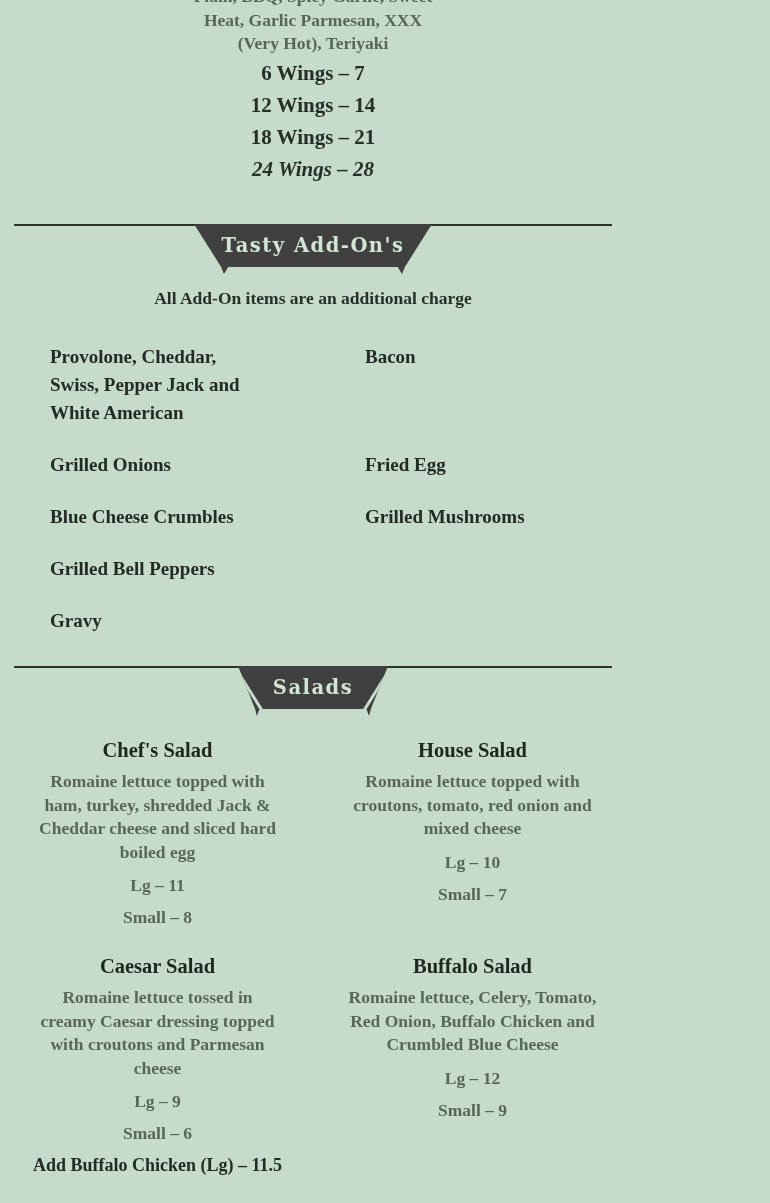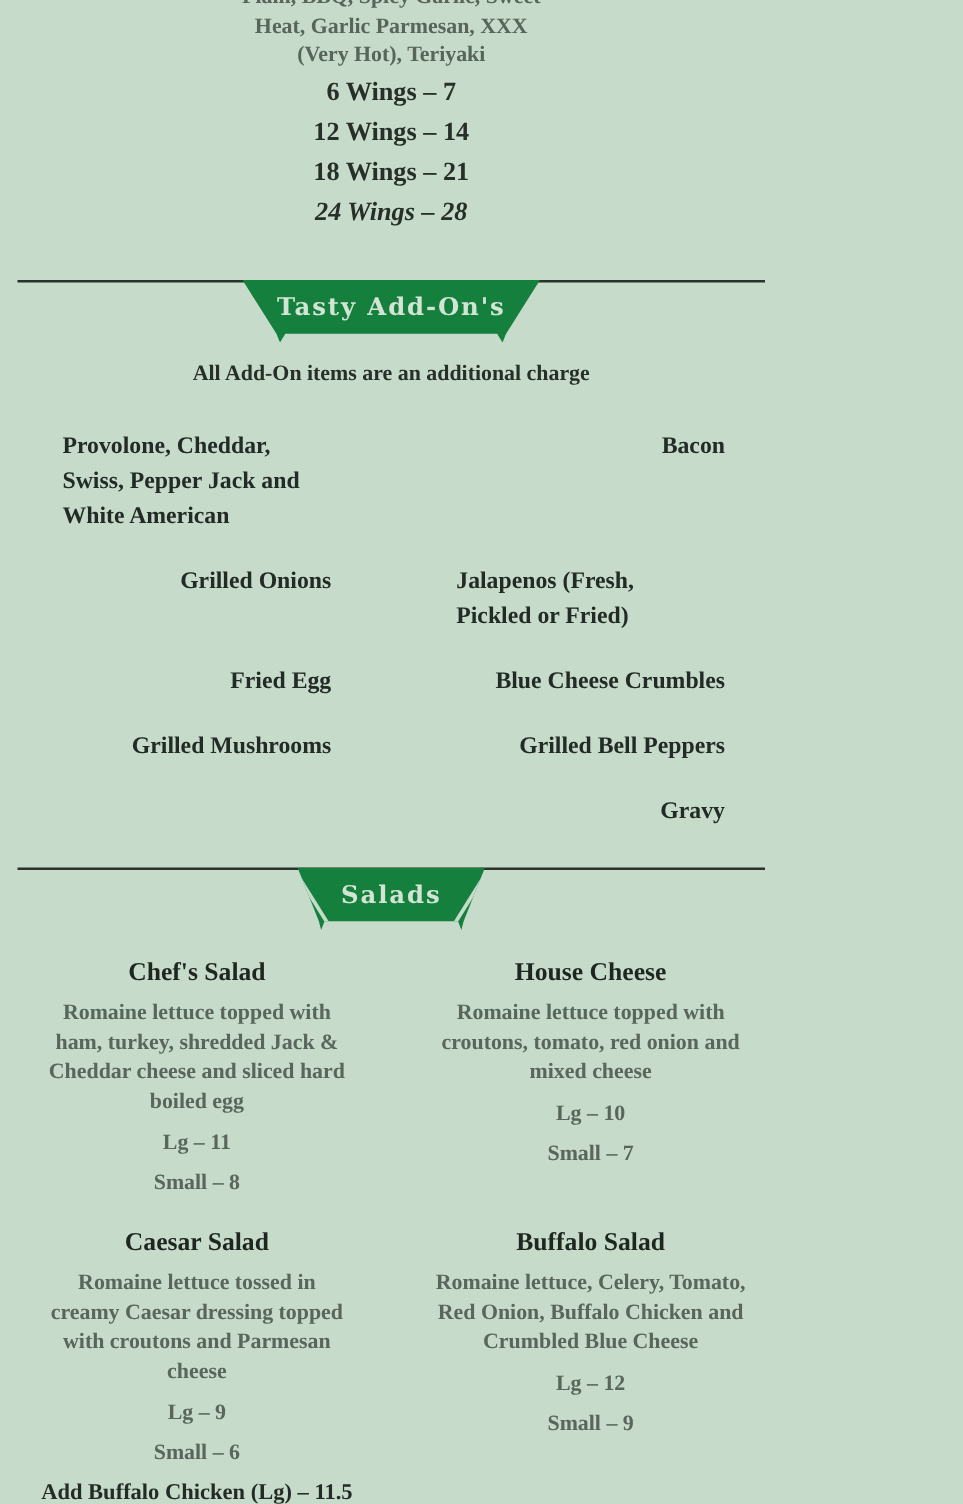--- a/index.html
+++ b/index.html
@@ -17,42 +17,42 @@
     font-size:17.5px;font-weight:bold;color:#57655b;}
   .flavors{font-size:17.5px;font-weight:bold;color:#57655b;line-height:23px;}
   .wing-prices{margin-top:9px;}
   .wprice{font-size:21px;font-weight:bold;color:#262f28;line-height:18px;margin-bottom:14px;}
   .wprice:last-child{margin-bottom:0;font-style:italic;}
 
   
   .section-head{position:relative;height:50px;}
   .rule{position:absolute;top:0;left:50%;transform:translateX(-50%);
     width:598px;border-top:2px solid #2b332c;}
-  .badge{position:relative;margin:0 auto;height:50px;background:#15803d;
+  .badge{position:relative;margin:0 auto;height:50px;background:#404040;
     clip-path:polygon(0 0,100% 0,88.6% 86%,87.4% 100%,85.6% 86%,
                       14.4% 86%,12.6% 100%,11.4% 86%);
   }
   .badge-wide{width:238px;}
   .badge-narrow{width:150px;}
   .badge-label{display:block;line-height:43px;
     font-family:"DejaVu Serif",serif;font-weight:bold;
     font-size:19.5px;letter-spacing:1.5px;color:#d2e4d4;}
   .slit{position:absolute;top:-4px;width:3px;height:60px;background:#c6dbc9;}
   .slit-l{left:11px;transform:rotate(-32deg);}
   .slit-r{right:11px;transform:rotate(32deg);}
   .head-addons{margin-top:46px;}
   .head-salads{margin-top:31px;}
 
   
   .note{margin:14px 0 3px;font-size:17.5px;line-height:20px;
     font-weight:bold;color:#262f28;}
   .addon-grid{width:630px;margin:35px auto 0;display:grid;
     grid-template-columns:1fr 1fr;row-gap:24px;
     font-size:19px;line-height:28px;font-weight:bold;color:#222b25;}
-  .cell{padding:0 50px;text-align:right;}
+  .cell{padding:0 50px;text-align:left;}
   .cell.left{text-align:left;}
   .cell.span2{grid-column:1 / 3;}
   .pre{white-space:pre-line;}
 
   
   .salad-grid{width:630px;margin:22px auto 0;display:grid;
     grid-template-columns:1fr 1fr;row-gap:26px;}
   .salad{padding:0 8px;text-align:center;}
   .salad-name{margin:0;font-size:20.5px;line-height:25px;
     font-weight:bold;color:#1e2620;}
@@ -93,22 +93,20 @@
     </div>
 
     <p class="note">All Add-On items are an additional charge</p>
 
     <div class="addon-grid">
       <div class="cell left pre">Provolone, Cheddar,
 Swiss, Pepper Jack and
 White American</div>
       <div class="cell">Bacon</div>
       <div class="cell">Grilled Onions</div>
-      <div class="cell left pre">Jalapenos (Fresh,
-Pickled or Fried)</div>
       <div class="cell">Fried Egg</div>
       <div class="cell">Blue Cheese Crumbles</div>
       <div class="cell">Grilled Mushrooms</div>
       <div class="cell">Grilled Bell Peppers</div>
       <div class="cell span2">Gravy</div>
     </div>
   </section>
 
   <section>
     <div class="section-head head-salads">
@@ -126,21 +124,21 @@
         <h3 class="salad-name">Chef's Salad</h3>
         <p class="salad-desc pre">Romaine lettuce topped with
 ham, turkey, shredded Jack &amp;
 Cheddar cheese and sliced hard
 boiled egg</p>
         <div class="price">Lg – 11</div>
         <div class="price">Small – 8</div>
       </div>
 
       <div class="salad">
-        <h3 class="salad-name">House Cheese</h3>
+        <h3 class="salad-name">House Salad</h3>
         <p class="salad-desc pre">Romaine lettuce topped with
 croutons, tomato, red onion and
 mixed cheese</p>
         <div class="price">Lg – 10</div>
         <div class="price">Small – 7</div>
       </div>
 
       <div class="salad">
         <h3 class="salad-name">Caesar Salad</h3>
         <p class="salad-desc pre">Romaine lettuce tossed in

